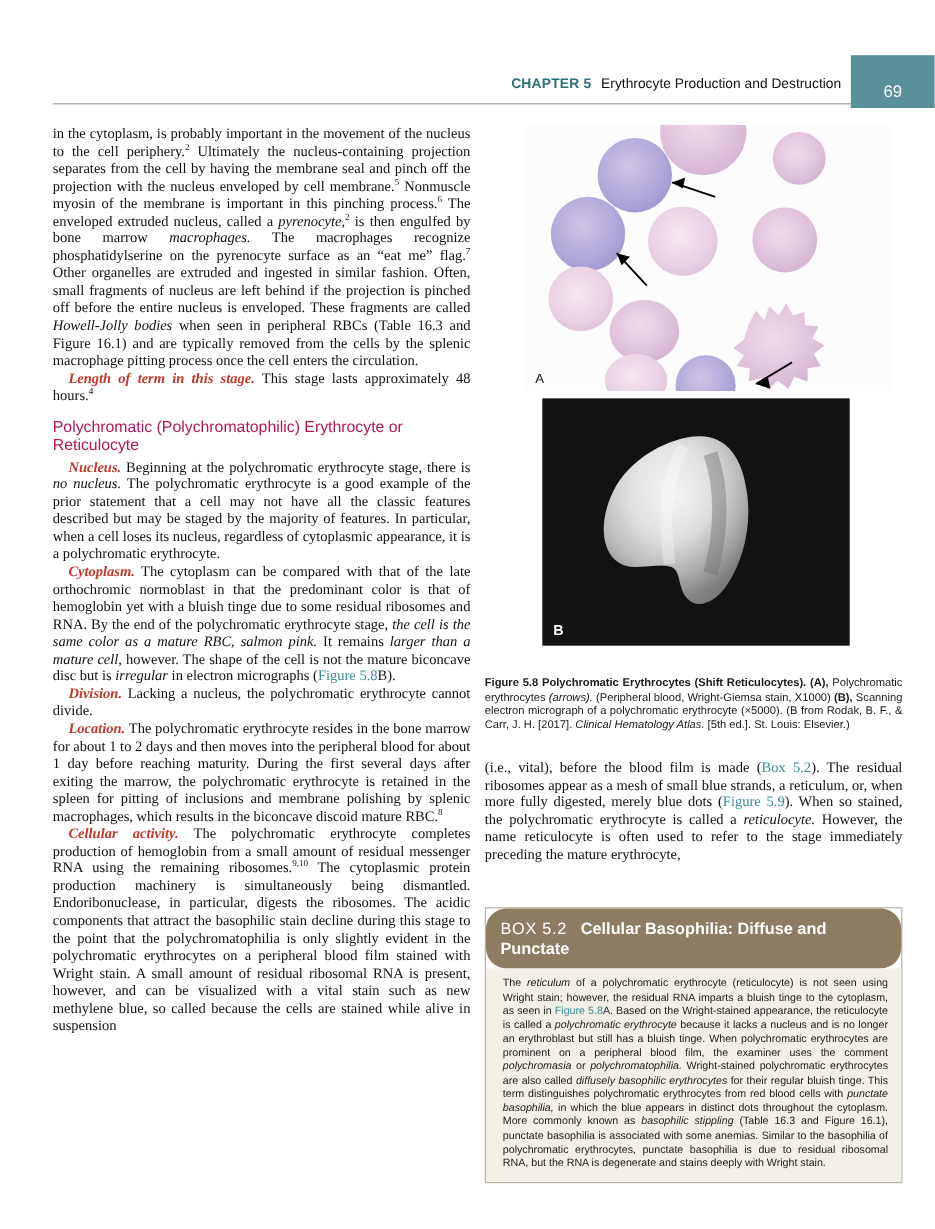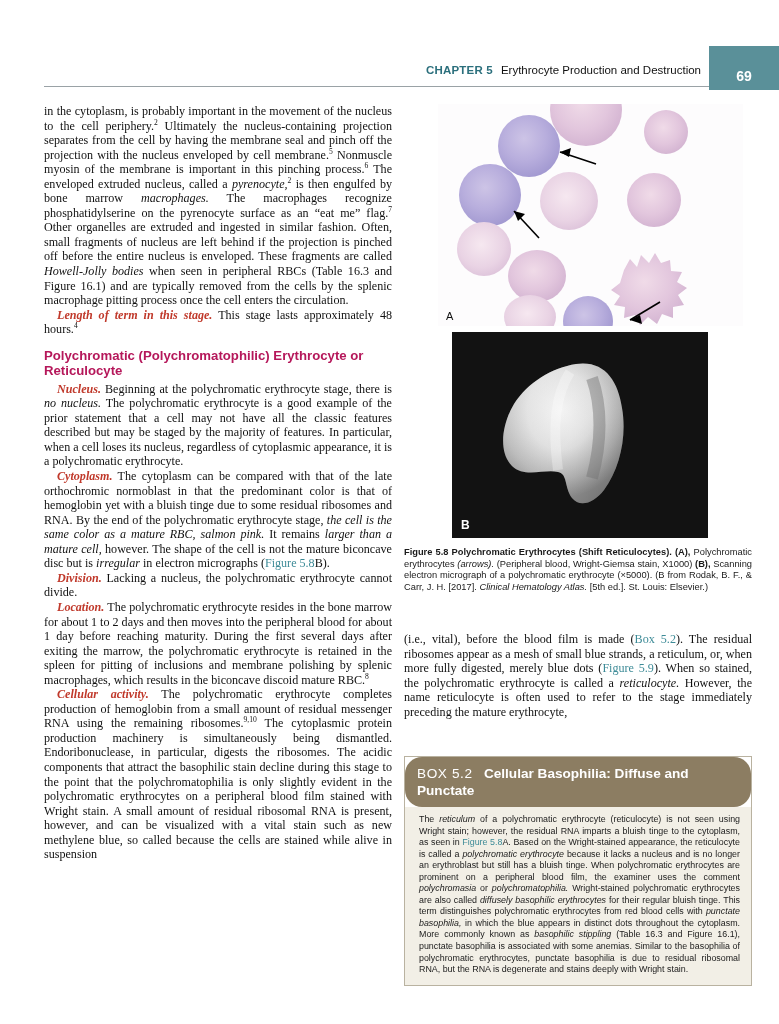--- a/index.html
+++ b/index.html
@@ -16,21 +16,21 @@
   .runhead{
     position:absolute;left:0;top:46px;width:779px;height:44px;
   }
   .runhead-tab{
     position:absolute;right:0;top:0;width:70px;height:44px;
     background:#5a9099;
   }
   .runhead-pageno{
     position:absolute;right:0;top:0;width:70px;height:44px;
     color:#ffffff;font-family:"Liberation Sans",sans-serif;
-    font-size:14px;font-weight:700;
+    font-size:14px;font-weight:400;
     display:flex;align-items:center;justify-content:center;
     padding-top:16px;box-sizing:border-box;
   }
   .runhead-text{
     position:absolute;right:78px;top:18px;
     font-family:"Liberation Sans",sans-serif;font-size:11.5px;
     white-space:nowrap;
   }
   .runhead-chapter{color:#2b6f7c;font-weight:700;letter-spacing:.2px;}
   .runhead-title{color:#111;margin-left:8px;}
@@ -58,21 +58,21 @@
     font-family:"Liberation Serif",serif;
   }
   .xref{color:#3d8b97;}
   i,em{}
   sup{font-size:7.6px;vertical-align:super;line-height:0;}
 
   h2.sect{
     font-family:"Liberation Sans",sans-serif;
     color:#b5175a;
     font-size:13.2px;line-height:15.5px;
-    font-weight:700;margin:11px 0 3px 0;
+    font-weight:400;margin:11px 0 3px 0;
     text-align:left;
   }
 
   
   .figwrap{position:absolute;left:404px;top:104px;width:348px;}
   .panelA{
     position:relative;width:305px;height:222px;margin-left:34px;
     background:#fdfdfd;
     overflow:hidden;
   }
@@ -82,21 +82,21 @@
   }
   .panelB{
     position:relative;width:256px;height:206px;margin:6px 0 0 48px;
     background:#151515;overflow:hidden;
   }
   .panelB .lbl{
     position:absolute;left:9px;bottom:6px;color:#fff;
     font-family:"Liberation Sans",sans-serif;font-size:12px;font-weight:700;
   }
   .figcap{
-    width:348px;margin-top:9px;
+    width:348px;margin-top:26px;
     font-family:"Liberation Sans",sans-serif;
     font-size:9.3px;line-height:11.6px;text-align:justify;color:#1a1a1a;
   }
   .figcap b{font-weight:700;}
   .figcap i{font-style:italic;}
 
   
   .box{
     position:absolute;left:404px;top:756px;width:348px;
     border:1px solid #b9b2a0;box-sizing:border-box;

